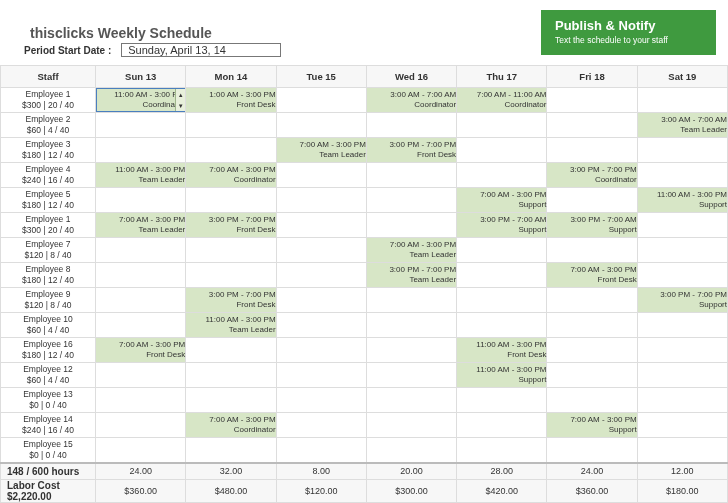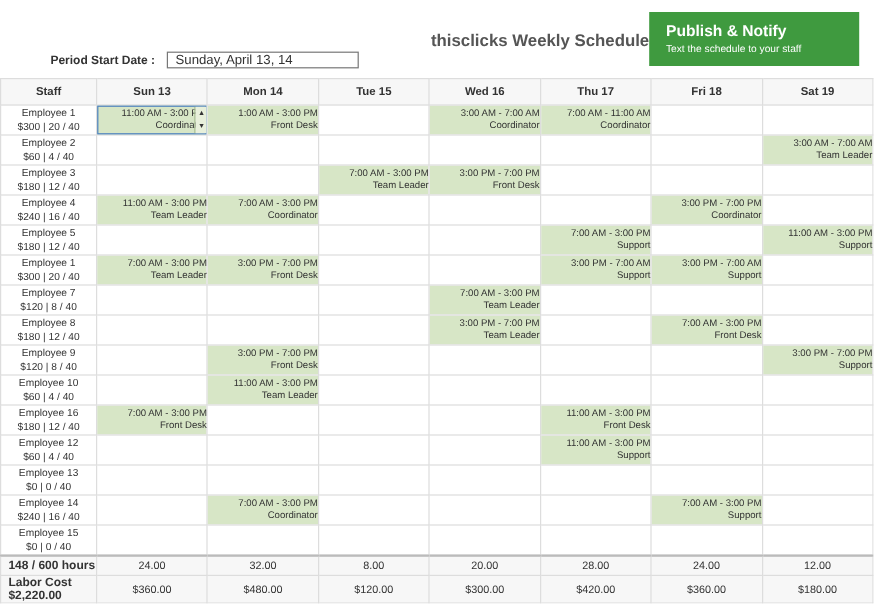--- a/index.html
+++ b/index.html
@@ -1,28 +1,28 @@
 <!DOCTYPE html>
 <html><head>
 <meta charset="utf-8">
 <style>
   * { box-sizing: border-box; margin: 0; padding: 0; }
   body { font-family: Arial, sans-serif; font-size: 10px; color: #333; background: #fff; width: 728px; }
-  .header-row { display: flex; align-items: center; justify-content: flex-end; padding: 10px 12px 6px 30px; }
+  .header-row { display: flex; align-items: center; justify-content: space-between; padding: 10px 12px 6px 30px; }
   .title { font-size: 14px; font-weight: bold; color: #555; }
   .publish-box { background: #3f9a3f; color: #fff; padding: 8px 20px 10px 14px; width: 175px; }
   .publish-box .pub-title { font-size: 13px; font-weight: bold; }
   .publish-box .pub-sub { font-size: 8.5px; margin-top: 2px; }
-  .period-row { display: flex; align-items: center; padding: 0 0 8px 42px; margin-top: -18px; }
+  .period-row { display: flex; align-items: center; padding: 0 0 8px 24px; margin-top: -18px; }
   .period-label { font-size: 10px; font-weight: bold; margin-right: 10px; }
   .period-input { border: 1px solid #777; width: 160px; height: 14px; font-size: 11px; padding: 0 6px; display: inline-flex; align-items: center; }
   table { width: 100%; border-collapse: collapse; table-layout: fixed; }
   th, td { border: 1px solid #ddd; text-align: center; vertical-align: middle; }
   th { background: #f7f7f7; font-size: 9.5px; font-weight: bold; height: 22px; }
-  th:first-child { width: 80px; }
+  th:first-child { width: 95px; }
   .staff-cell { font-size: 8.5px; line-height: 11px; padding: 1px 2px; }
   .staff-name { font-weight: normal; }
   .shift { background: #d7e6c6; font-size: 8px; line-height: 10px; padding: 1px 0; display: flex; flex-direction: column; align-items: flex-end; justify-content: center; height: 100%; }
   .shift .time { white-space: nowrap; }
   .shift .role { white-space: nowrap; }
   .shift.selected { border: 1.5px solid #4a7fbf; position: relative; }
   .spinner { position: absolute; right: -1px; top: 0; bottom: 0; width: 10px; display: flex; flex-direction: column; border-left: 1px solid #9fb68b; }
   .spinner span { flex: 1; font-size: 6px; display: flex; align-items: center; justify-content: center; background: #e8f0db; }
   tbody td { height: 22px; padding: 0; }
   tfoot td { background: #f7f7f7; font-size: 9px; height: 16px; }

